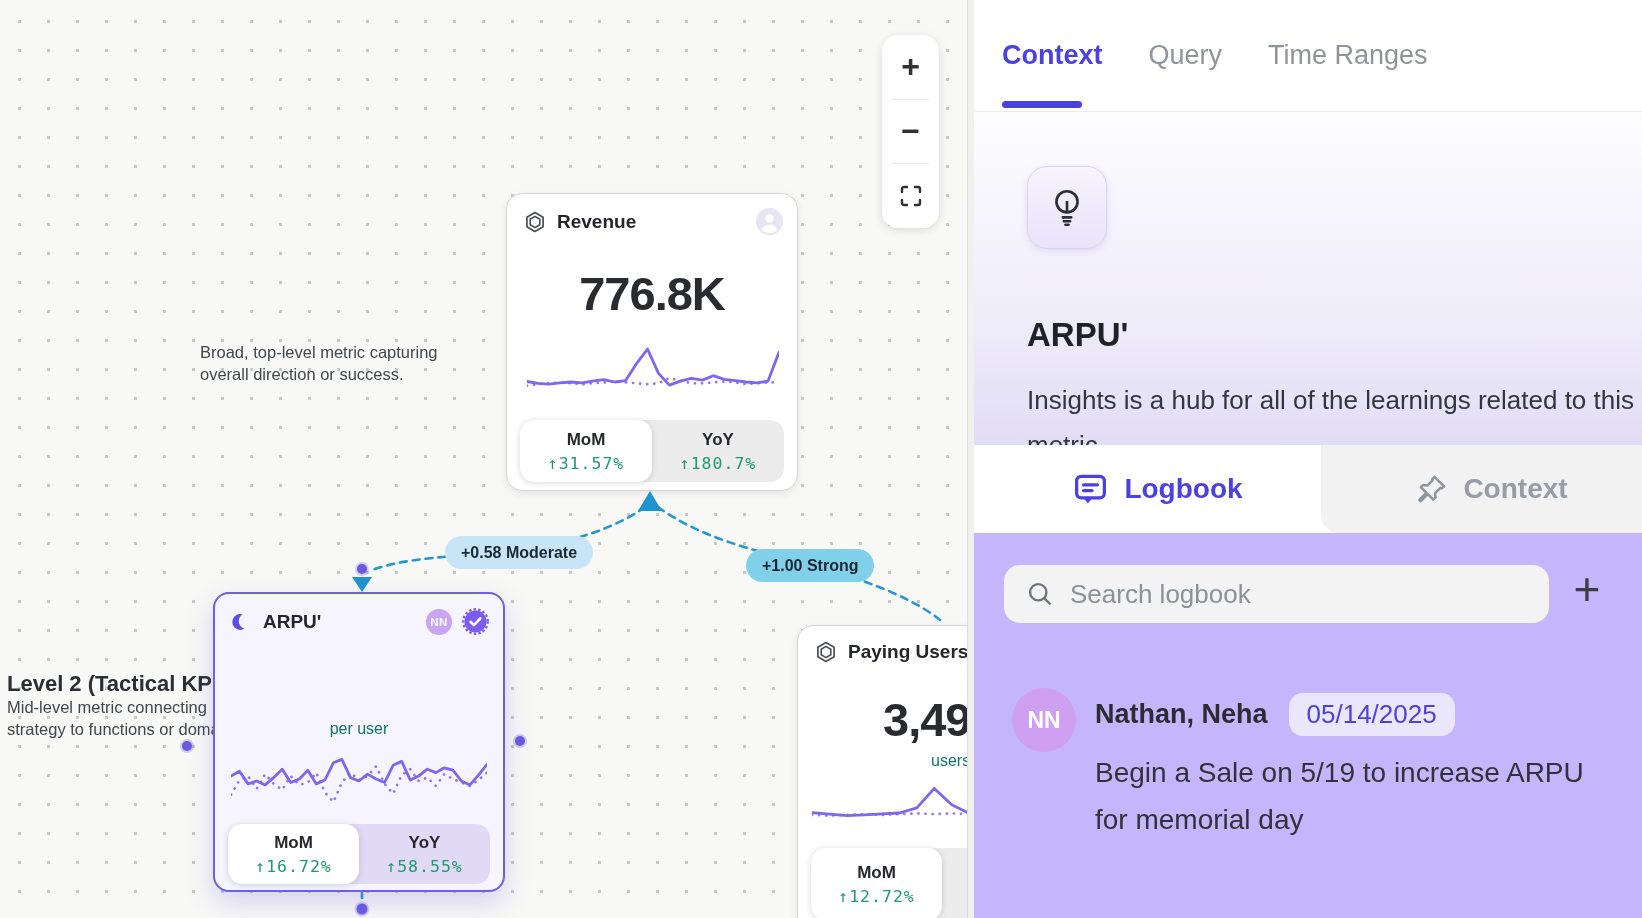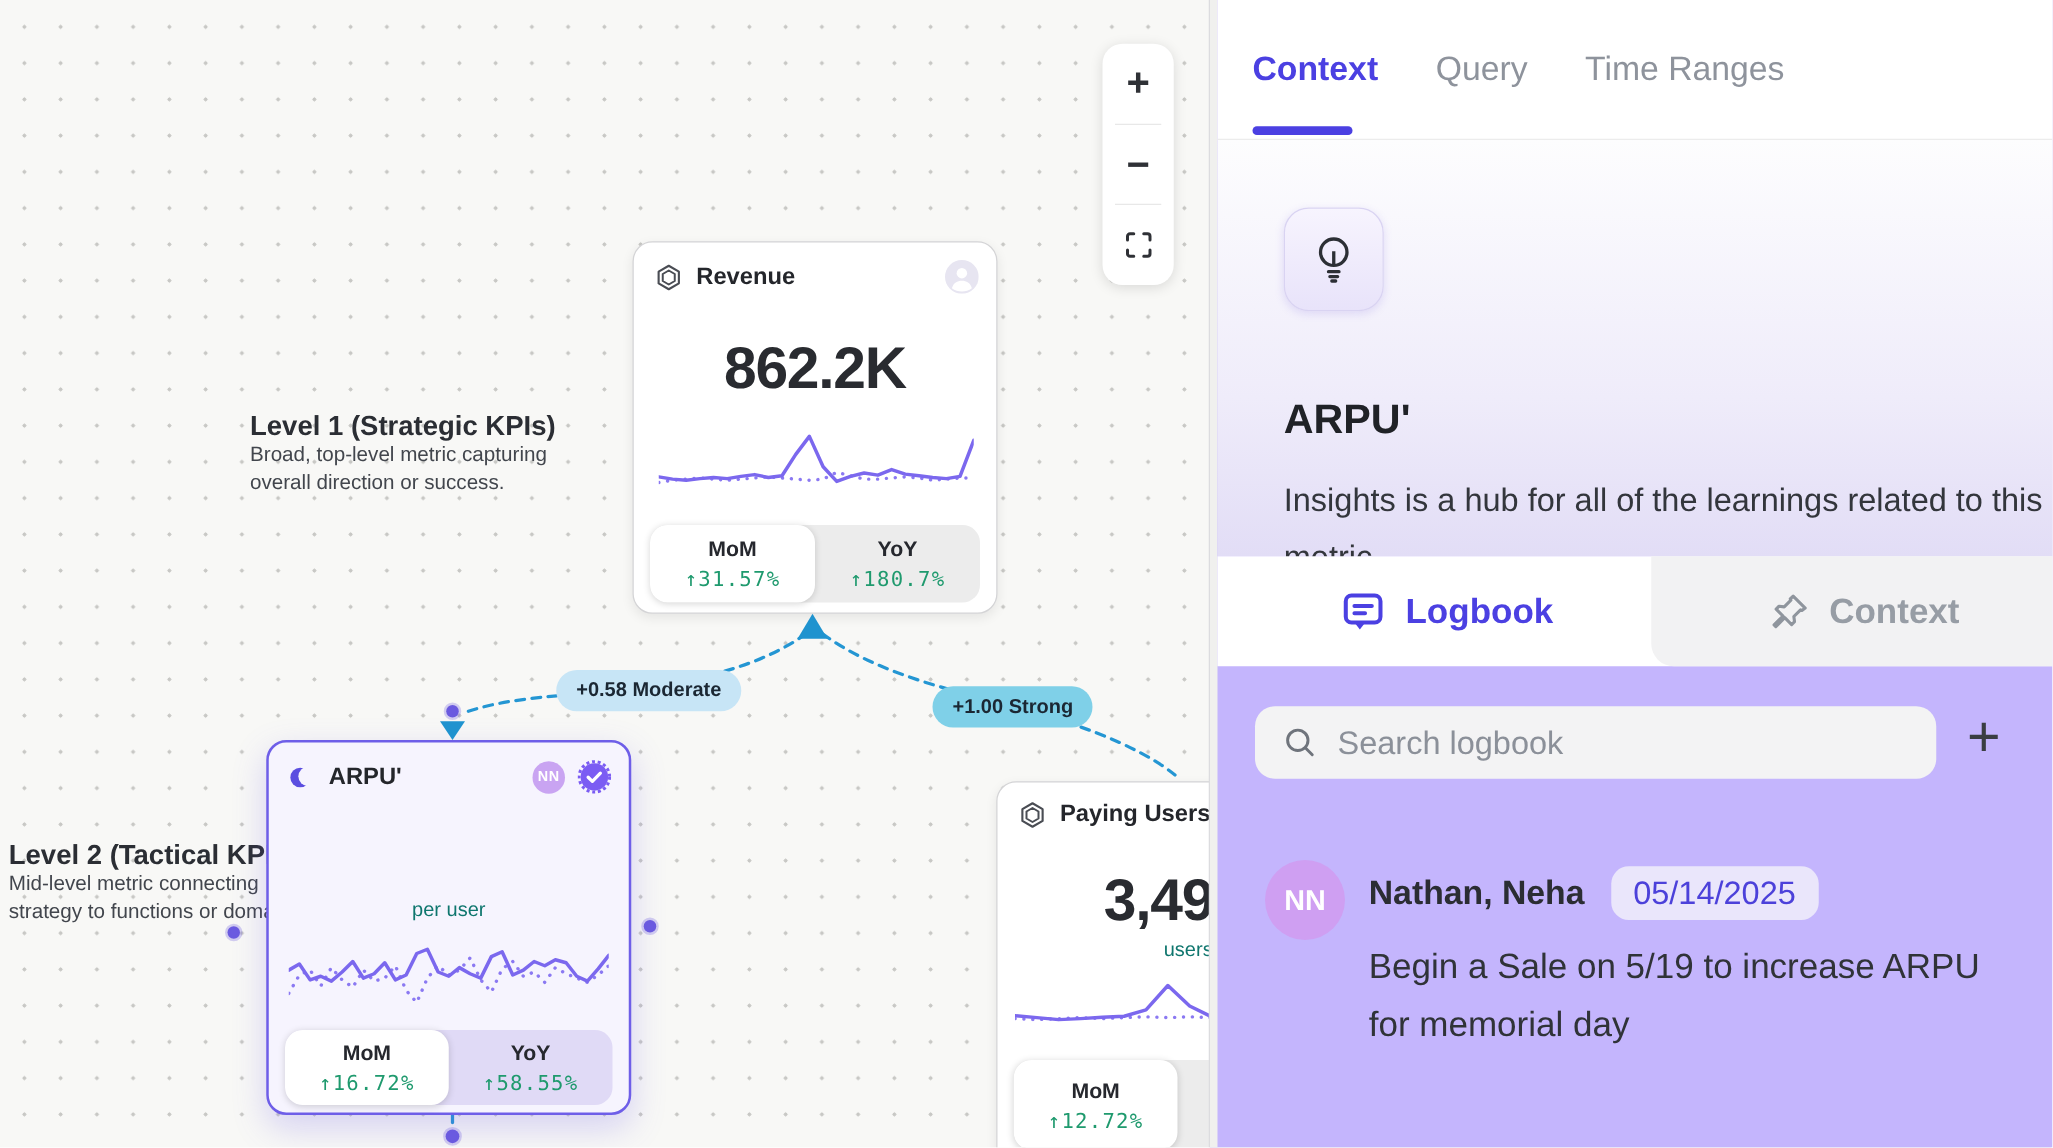--- a/index.html
+++ b/index.html
@@ -114,21 +114,20 @@
 
 <div class="canvas">
 
   <svg id="edges-svg" width="968" height="918">
     <path class="edge-path" d="M 645 507 C 605 535, 555 545, 505 551 C 455 557, 408 557, 372 570"></path>
     <path class="edge-path" d="M 658 507 C 700 538, 760 552, 800 562 C 850 575, 908 594, 940 620"></path>
     <path class="edge-path" d="M 362 891 L 362 903"></path>
   </svg>
 
   <div class="level-label" style="left:200px; top:328px;">
-    <div class="level-title">Level 1 (Strategic KPIs)</div>
     <div class="level-line">Broad, top-level metric capturing</div>
     <div class="level-line">overall direction or success.</div>
   </div>
   <div class="level-label" style="left:7px; top:671px;">
     <div class="level-title">Level 2 (Tactical KPIs)</div>
     <div class="level-line">Mid-level metric connecting</div>
     <div class="level-line">strategy to functions or domains.</div>
   </div>
 
   <div class="edge-label moderate" style="left:445px; top:536px;">+0.58 Moderate</div>
@@ -141,21 +140,21 @@
         <path d="M12 6.4l4.8 2.8v5.6L12 17.6 7.2 14.8V9.2z" fill="none" stroke="#4a4d54" stroke-width="1.6" stroke-linejoin="round"></path>
       </svg>
       <span class="card-title">Revenue</span>
       <span class="spacer"></span>
       <svg class="icon" width="27" height="27" viewBox="0 0 27 27">
         <circle cx="13.5" cy="13.5" r="13.5" fill="#e7e5f1"></circle>
         <circle cx="13.5" cy="10.5" r="4.2" fill="#fff"></circle>
         <path d="M5.5 22.5c1.2-4.2 4.4-6 8-6s6.8 1.8 8 6a13.5 13.5 0 0 1-16 0z" fill="#fff"></path>
       </svg>
     </div>
-    <div class="card-value" style="top:72px;">862.2K</div>
+    <div class="card-value" style="top:72px;">776.8K</div>
     <div class="spark" style="left:20px; top:148px; width:252px; height:52px;"><svg width="252" height="52">
           <polyline points="0.0,44.0 11.0,42.2 21.9,41.3 32.9,40.4 43.8,41.3 54.8,42.2 65.7,41.3 76.7,40.4 87.7,39.5 98.6,40.4 109.6,41.3 120.5,42.2 131.5,41.3 142.4,35.9 153.4,38.6 164.3,41.3 175.3,41.3 186.3,40.4 197.2,39.5 208.2,40.4 219.1,42.2 230.1,41.3 241.0,40.4 252.0,40.4" class="spark-dotted"></polyline>
           <polyline points="0.0,39.5 11.0,41.3 21.9,42.2 32.9,40.9 43.8,40.0 54.8,40.9 65.7,39.1 76.7,37.7 87.7,40.0 98.6,38.6 109.6,21.5 120.5,7.1 131.5,31.4 142.4,43.1 153.4,39.1 164.3,36.4 175.3,38.1 186.3,33.7 197.2,37.3 208.2,38.6 219.1,40.0 230.1,40.9 241.0,39.1 252.0,10.3" class="spark-solid"></polyline>
         </svg></div>
     <div class="card-footer" style="top:226px; height:62px;">
       <div class="pill white">
         <span class="pill-label">MoM</span>
         <span class="pill-value">↑31.57%</span>
       </div>
       <div class="pill">

